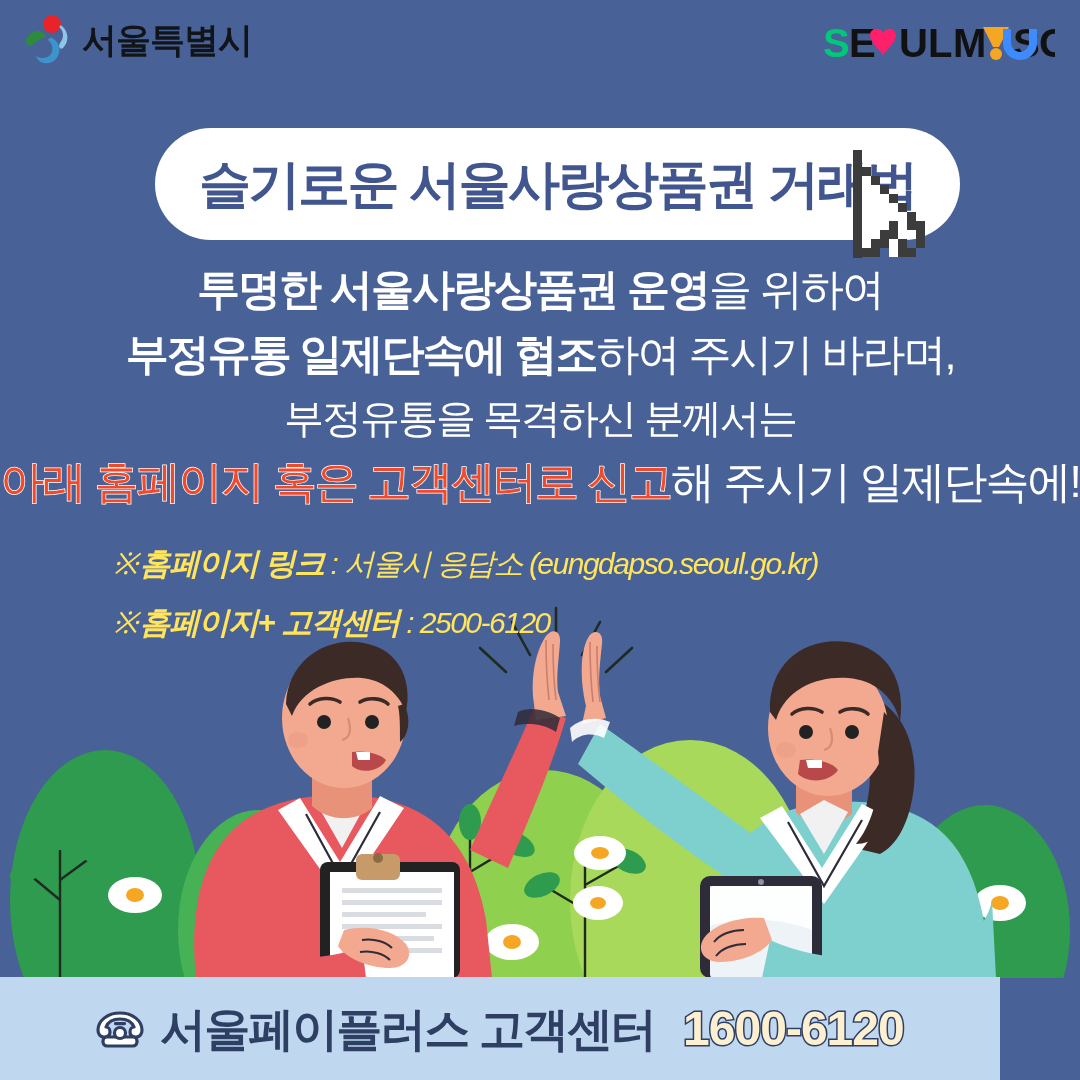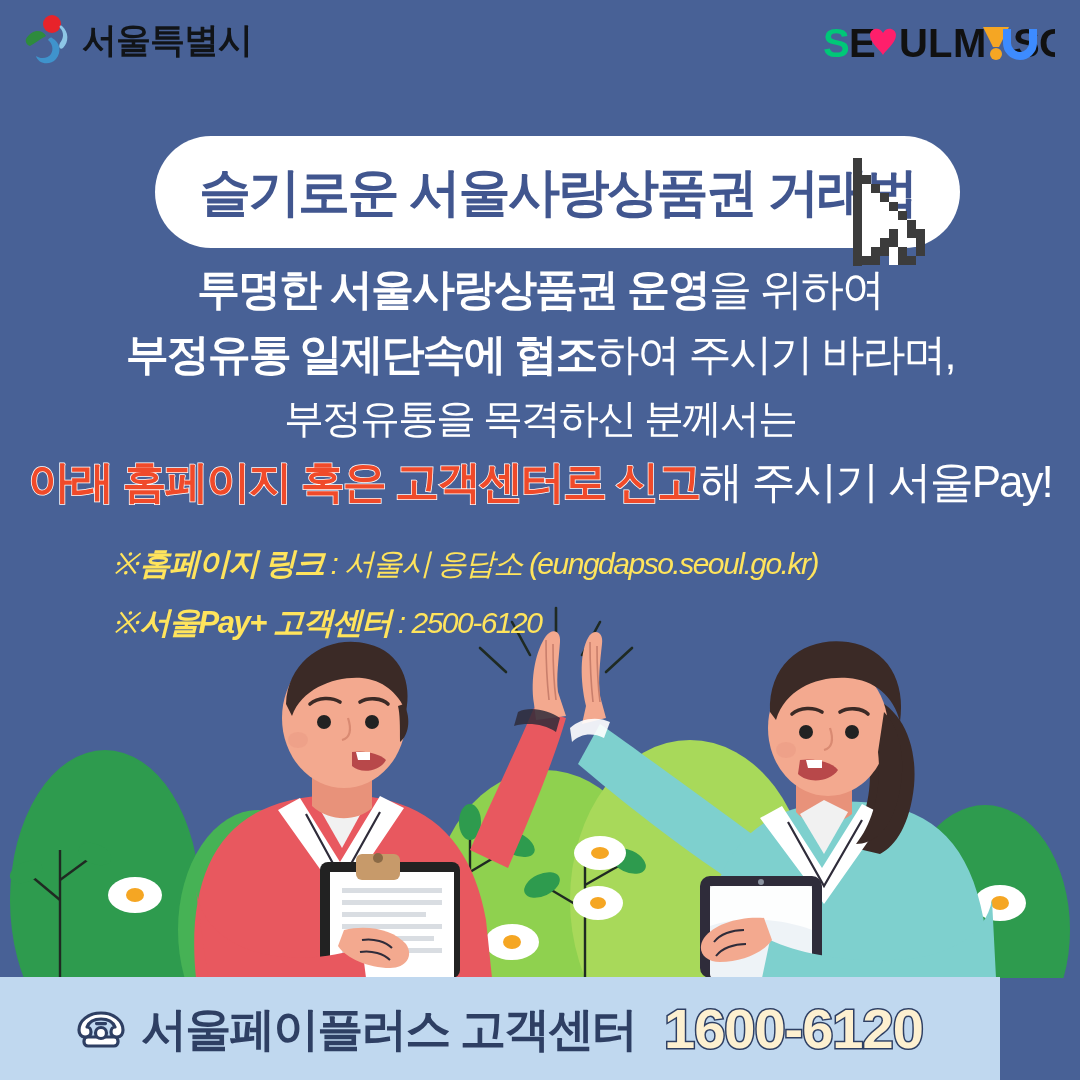--- a/index.html
+++ b/index.html
@@ -18,21 +18,21 @@
   .brand-mark { width:52px; height:56px; display:block; }
   .brand-name {
     font-size:35px; font-weight:700; color:#111418; letter-spacing:-1px;
     line-height:56px;
     text-align:right;
   }
   .slogan { position:absolute; right:25px; top:22px; height:44px; display:flex; align-items:center; }
   .slogan svg { display:block; }
 
   
-  .title-wrap { position:absolute; left:155px; top:128px; z-index:30;margin-top:8px; }
+  .title-wrap { position:absolute; left:155px; top:128px; z-index:30; }
   .title-pill {
     background:#ffffff;
     border-radius:60px;
     height:112px;
     padding:0 44px;
     display:flex; align-items:center; justify-content:center;
     min-width:700px;
   }
   .title-text {
     font-size:52px; font-weight:700; color:#41568f;
@@ -43,21 +43,21 @@
   
   .message { position:absolute; top:268px; left:0; width:1080px; text-align:center; z-index:20; }
   .msg-line { color:#ffffff; letter-spacing:-2px; white-space:nowrap; line-height:1.0; }
   .l1 { font-size:43px; margin-bottom:22px; }
   .l2 { font-size:43px; margin-bottom:22px; }
   .l3 { font-size:40px; margin-bottom:22px; }
   .l4 { font-size:44px; }
   .hv { font-weight:700; }
   .lt { font-weight:400; }
   .red {
-    font-weight:700; color:#f04a2a;
+    font-weight:400; color:#f04a2a;
     -webkit-text-stroke:1.5px #ffffff;
     paint-order:stroke fill;
   }
   .wht-out {
     font-weight:400; color:#ffffff;
   }
 
   
   .notes { position:absolute; top:548px; left:113px; z-index:20;font-style:italic; }
   .note { color:#ffe45c; white-space:nowrap; line-height:1; margin-bottom:28px; letter-spacing:-1.5px; }
@@ -74,21 +74,21 @@
     position:absolute; left:0; bottom:0; width:1000px; height:103px;
     background:#c0d8ef; z-index:50;
     display:flex; align-items:center; justify-content:center; gap:16px;
   }
   .phone-icon { width:48px; height:40px; display:block; }
   .footer-text {
     font-size:46px; font-weight:700; color:#2e3f63;
     letter-spacing:-2px; white-space:nowrap; line-height:1;
   }
   .footer-num {
-    font-size:56px; font-weight:700; color:#fdf0d0;
+    font-size:48px; font-weight:700; color:#fdf0d0;
     letter-spacing:-1px; white-space:nowrap; line-height:1;
     -webkit-text-stroke:3px #2e3f63;
     paint-order:stroke fill;
     margin-left:12px;
   }
 </style>
 </head>
 <body>
 
 <div class="poster">
@@ -174,32 +174,32 @@
     <div class="msg-line l1">
       <span class="hv">투명한 서울사랑상품권 운영</span><span class="lt">을 위하여</span>
     </div>
     <div class="msg-line l2">
       <span class="hv">부정유통 일제단속에 협조</span><span class="lt">하여 주시기 바라며,</span>
     </div>
     <div class="msg-line l3">
       <span class="lt">부정유통을 목격하신 분께서는</span>
     </div>
     <div class="msg-line l4">
-      <span class="red">아래 홈페이지 혹은 고객센터로 신고</span><span class="wht-out">해 주시기 서울Pay!</span>
+      <span class="red">아래 홈페이지 혹은 고객센터로 신고</span><span class="wht-out">해 주시기 일제단속에!</span>
     </div>
   </div>
 
   <div class="notes">
     <div class="note">
       <span class="mark">※</span>
       <span class="key">홈페이지 링크</span><span class="val"> : 서울시 응답소 (eungdapso.seoul.go.kr)</span>
     </div>
     <div class="note">
       <span class="mark">※</span>
-      <span class="key">서울Pay+ 고객센터</span><span class="val"> : 2500-6120</span>
+      <span class="key">홈페이지+ 고객센터</span><span class="val"> : 2500-6120</span>
     </div>
   </div>
 
   <div class="illo">
     <svg width="1080" height="378" viewBox="0 0 1080 378" xmlns="http://www.w3.org/2000/svg">
 
       <g>
         <ellipse cx="105" cy="300" rx="95" ry="150" fill="#2e9b4e"></ellipse>
         <ellipse cx="258" cy="330" rx="80" ry="120" fill="#46b255"></ellipse>
         <ellipse cx="545" cy="320" rx="115" ry="150" fill="#8fd14f"></ellipse>

